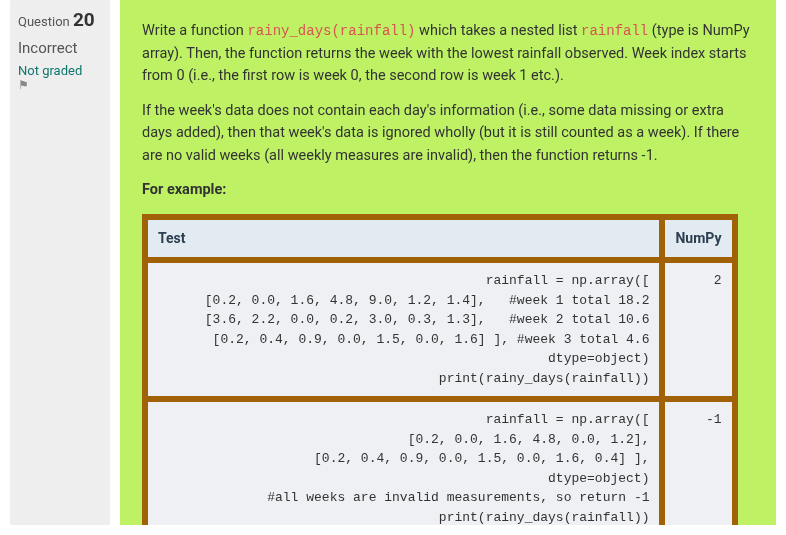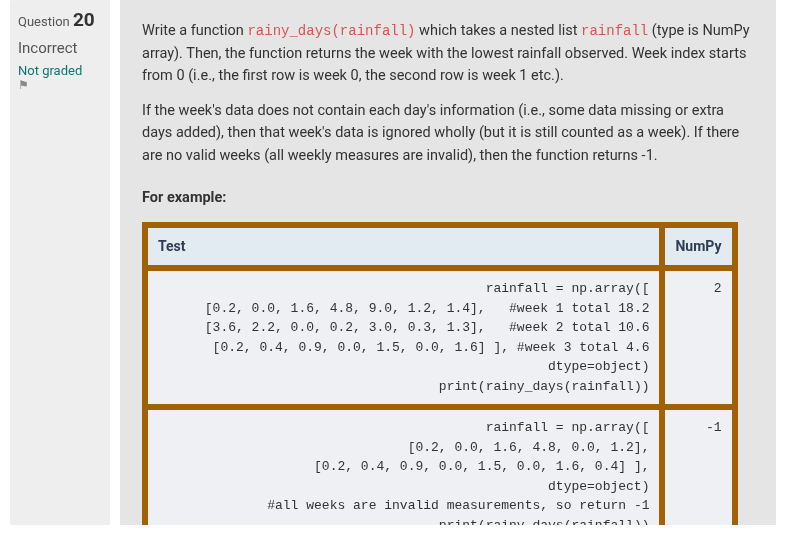--- a/index.html
+++ b/index.html
@@ -48,34 +48,34 @@
     align-items: flex-start;
     gap: 4px;
   }
   .flag-icon {
     font-size: 12px;
     color: #888;
     line-height: 1.3;
   }
   .content {
     flex: 1;
-    background: #e5e5e5;
+    background: #bef264;
     padding: 20px 22px;
     font-size: 14.5px;
     line-height: 1.55;
     color: #333;
     overflow: hidden;
   }
   .content p { margin-bottom: 12px; }
   .code-inline {
     font-family: "SFMono-Regular", Consolas, "Liberation Mono", Menlo, monospace;
     color: #d9534f;
     font-size: 14px;
   }
-  .for-example { margin-top: 20px; margin-bottom: 10px; }
+  .for-example { margin-top: 12px; margin-bottom: 10px; }
   .for-example b { font-weight: 700; }
   table.example {
     border-collapse: collapse;
     width: auto;
     font-size: 13.5px;
     background: #eef0f4;
   }
   table.example th, table.example td {
     border: 6px solid #a16207;
     padding: 8px 10px;

